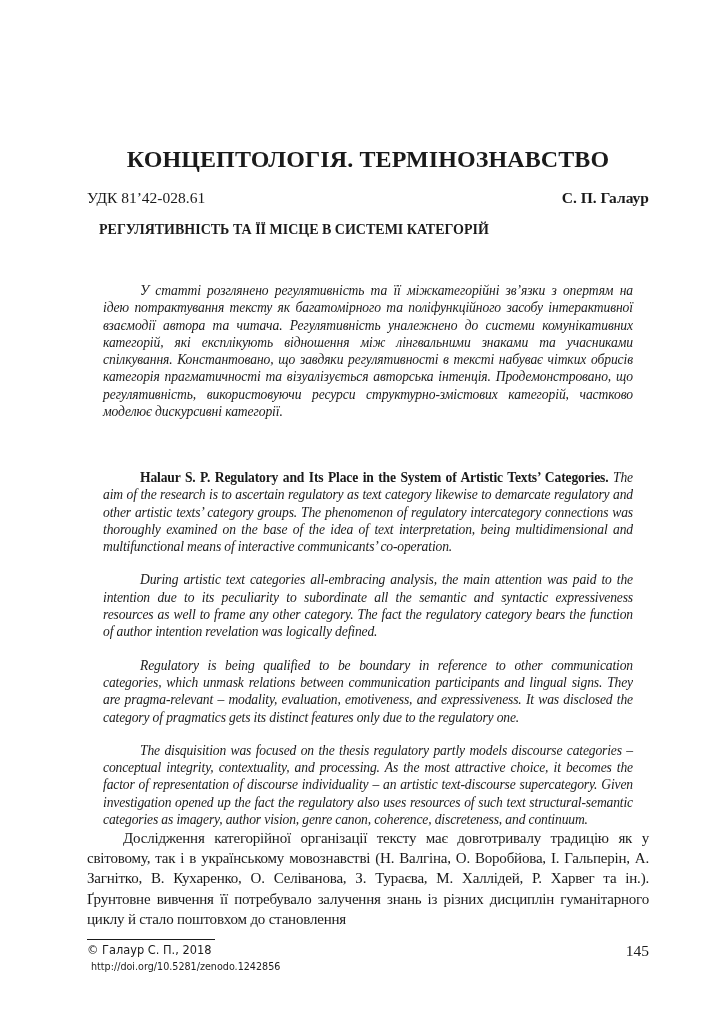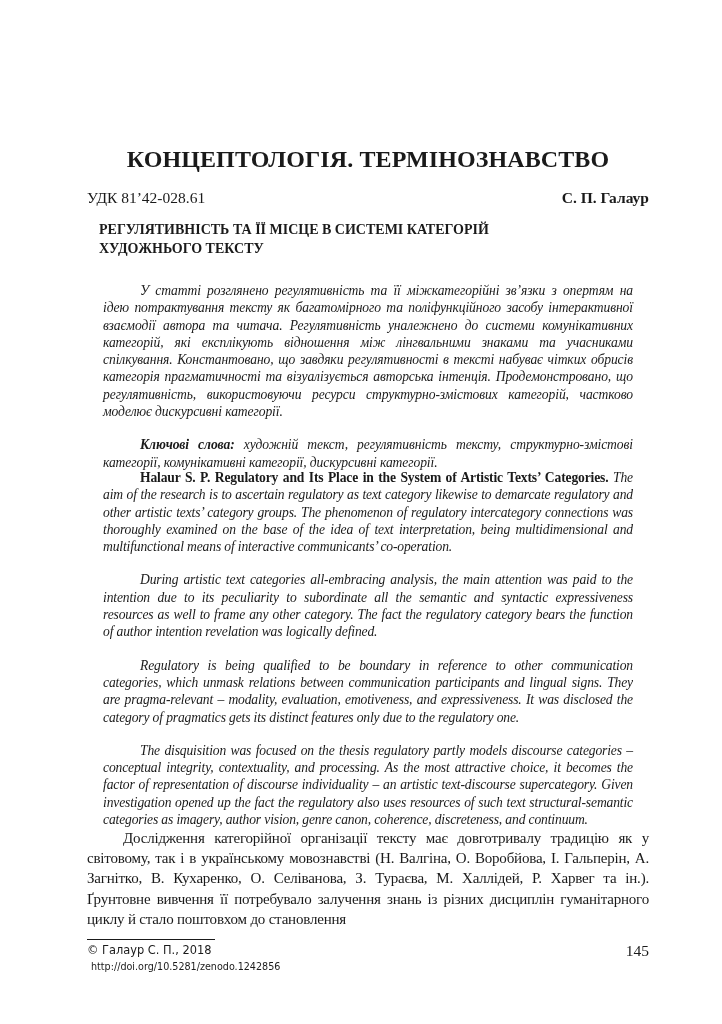--- a/index.html
+++ b/index.html
@@ -60,26 +60,24 @@
 
   <div class="section-title">КОНЦЕПТОЛОГІЯ. ТЕРМІНОЗНАВСТВО</div>
 
   <div class="meta-row">
     <span>УДК 81’42-028.61</span>
     <span class="author">С. П. Галаур</span>
   </div>
 
   <div class="article-title">
     <div>РЕГУЛЯТИВНІСТЬ ТА ЇЇ МІСЦЕ В СИСТЕМІ КАТЕГОРІЙ</div>
-    <div>ХУДОЖНЬОГО ТЕКСТУ</div>
   </div>
 
   <div class="abstract abs-uk">
     <p>У статті розглянено регулятивність та її міжкатегорійні зв’язки з опертям на ідею потрактування тексту як багатомірного та поліфункційного засобу інтерактивної взаємодії автора та читача. Регулятивність уналежнено до системи комунікативних категорій, які експлікують відношення між лінгвальними знаками та учасниками спілкування. Константовано, що завдяки регулятивності в тексті набуває чітких обрисів категорія прагматичності та візуалізується авторська інтенція. Продемонстровано, що регулятивність, використовуючи ресурси структурно-змістових категорій, частково моделює дискурсивні категорії.</p>
-    <p><span class="kw-label">Ключові слова:</span><span> художній текст, регулятивність тексту, структурно-змістові категорії, комунікативні категорії, дискурсивні категорії.</span></p>
   </div>
 
   <div class="abstract abs-en">
     <p><span class="en-title">Halaur S. P. Regulatory and Its Place in the System of Artistic Texts’ Categories.</span><span> The aim of the research is to ascertain regulatory as text category likewise to demarcate regulatory and other artistic texts’ category groups. The phenomenon of regulatory intercategory connections was thoroughly examined on the base of the idea of text interpretation, being multidimensional and multifunctional means of interactive communicants’ co-operation.</span></p>
     <p>During artistic text categories all-embracing analysis, the main attention was paid to the intention due to its peculiarity to subordinate all the semantic and syntactic expressiveness resources as well to frame any other category. The fact the regulatory category bears the function of author intention revelation was logically defined.</p>
     <p>Regulatory is being qualified to be boundary in reference to other communication categories, which unmask relations between communication participants and lingual signs. They are pragma-relevant – modality, evaluation, emotiveness, and expressiveness. It was disclosed the category of pragmatics gets its distinct features only due to the regulatory one.</p>
     <p>The disquisition was focused on the thesis regulatory partly models discourse categories – conceptual integrity, contextuality, and processing. As the most attractive choice, it becomes the factor of representation of discourse individuality – an artistic text-discourse supercategory. Given investigation opened up the fact the regulatory also uses resources of such text structural-semantic categories as imagery, author vision, genre canon, coherence, discreteness, and continuum.</p>
   </div>
 
   <div class="body-text">Дослідження категорійної організації тексту має довготривалу традицію як у світовому, так і в українському мовознавстві (Н. Валгіна, О. Воробйова, І. Гальперін, А. Загнітко,  В. Кухаренко, О. Селіванова, З. Тураєва, М. Халлідей, Р. Харвег та ін.). Ґрунтовне вивчення її потребувало залучення знань із різних дисциплін гуманітарного циклу й стало поштовхом до становлення</div>

